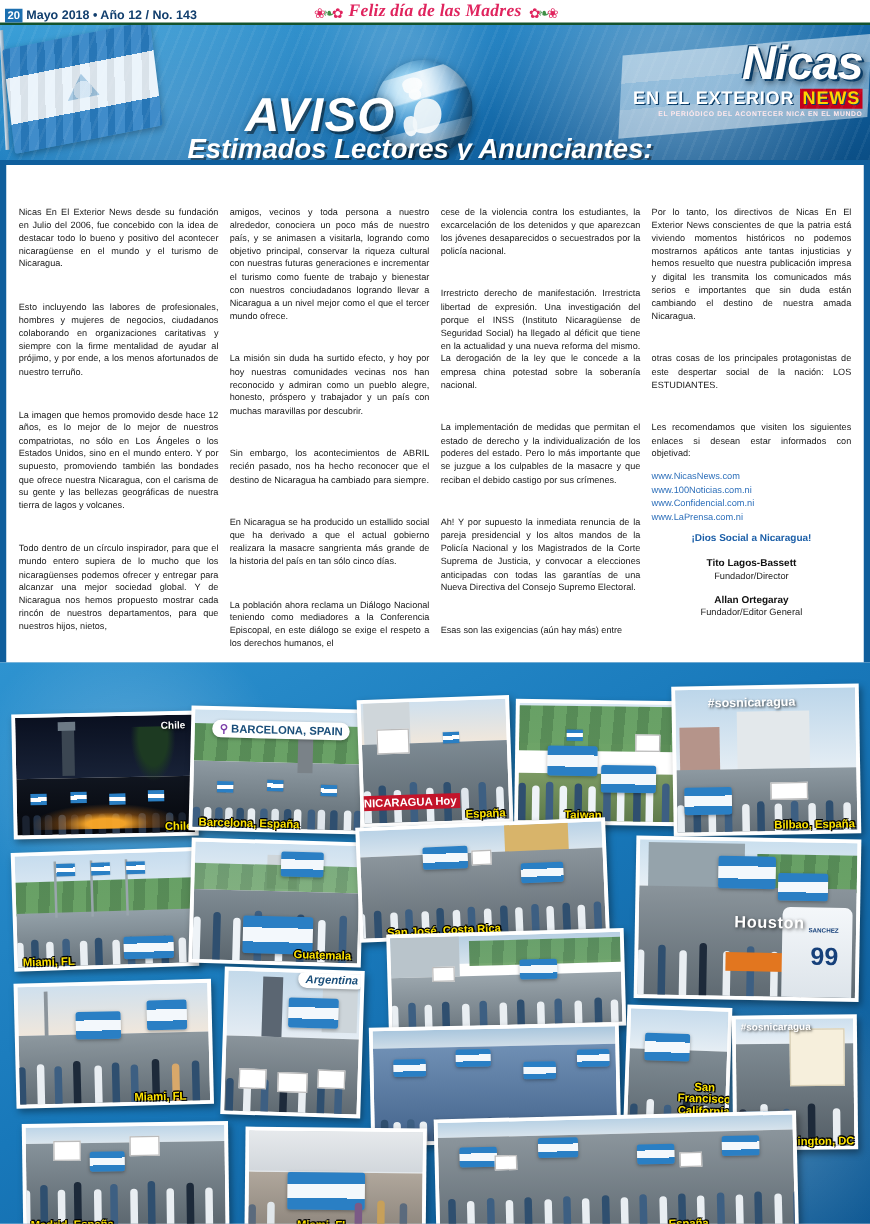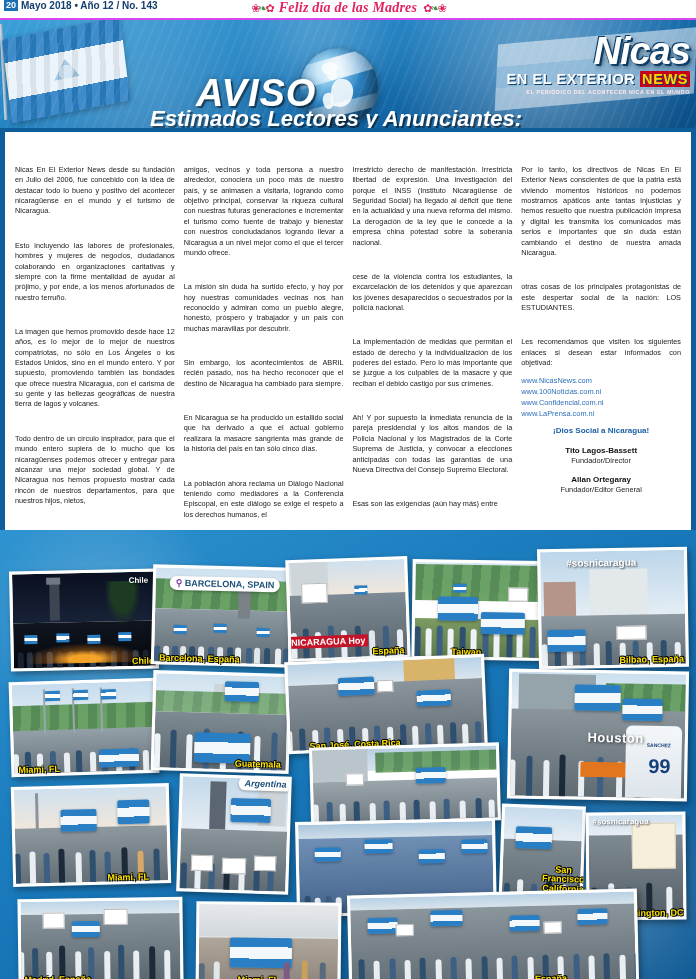--- a/index.html
+++ b/index.html
@@ -8,22 +8,22 @@
     width: 696px; height: 979px;
     font-family: "Liberation Sans", sans-serif;
     overflow: hidden;
     position: relative;
   }
 
   
   .topbar {
     height: 20px; width: 100%;
     background: #ffffff;
-    border-bottom: 2px solid #d946ef;
-    display: flex; align-items: flex-start;
+    border-bottom: 2px solid #14532d;
+    display: flex; align-items: flex-end;
     position: relative;
   }
   .topbar-left {
     display: flex; align-items: center; gap: 3px;
     padding-left: 4px;
     font-size: 10px; font-weight: bold; color: #123f6e;
     white-space: nowrap;
   }
   .daybox {
     background: #1c6fb0; color: #fff;
@@ -346,22 +346,22 @@
 
     <div class="col">
       <p>amigos, vecinos y toda persona a nuestro alrededor, conociera un poco más de nuestro país, y se animasen a visitarla, logrando como objetivo principal, conservar la riqueza cultural con nuestras futuras generaciones e incrementar el turismo como fuente de trabajo y bienestar con nuestros conciudadanos logrando llevar a Nicaragua a un nivel mejor como el que el tercer mundo ofrece.</p>
       <p>La misión sin duda ha surtido efecto, y hoy por hoy nuestras comunidades vecinas nos han reconocido y admiran como un pueblo alegre, honesto, próspero y trabajador y un país con muchas maravillas por descubrir.</p>
       <p>Sin embargo, los acontecimientos de ABRIL recién pasado, nos ha hecho reconocer que el destino de Nicaragua ha cambiado para siempre.</p>
       <p>En Nicaragua se ha producido un estallido social que ha derivado a que el actual gobierno realizara la masacre sangrienta más grande de la historia del país en tan sólo cinco días.</p>
       <p>La población ahora reclama un Diálogo Nacional teniendo como mediadores a la Conferencia Episcopal, en este diálogo se exige el respeto a los derechos humanos, el</p>
     </div>
 
     <div class="col">
+      <p>cese de la violencia contra los estudiantes, la excarcelación de los detenidos y que aparezcan los jóvenes desaparecidos o secuestrados por la policía nacional.</p>
       <p>Irrestricto derecho de manifestación. Irrestricta libertad de expresión. Una investigación del porque el INSS (Instituto Nicaragüense de Seguridad Social) ha llegado al déficit que tiene en la actualidad y una nueva reforma del mismo. La derogación de la ley que le concede a la empresa china potestad sobre la soberanía nacional.</p>
-      <p>cese de la violencia contra los estudiantes, la excarcelación de los detenidos y que aparezcan los jóvenes desaparecidos o secuestrados por la policía nacional.</p>
       <p>La implementación de medidas que permitan el estado de derecho y la individualización de los poderes del estado. Pero lo más importante que se juzgue a los culpables de la masacre y que reciban el debido castigo por sus crímenes.</p>
       <p>Ah! Y por supuesto la inmediata renuncia de la pareja presidencial y los altos mandos de la Policía Nacional y los Magistrados de la Corte Suprema de Justicia, y convocar a elecciones anticipadas con todas las garantías de una Nueva Directiva del Consejo Supremo Electoral.</p>
       <p>Esas son las exigencias (aún hay más) entre</p>
     </div>
 
     <div class="col">
       <p>Por lo tanto, los directivos de Nicas En El Exterior News conscientes de que la patria está viviendo momentos históricos no podemos mostrarnos apáticos ante tantas injusticias y hemos resuelto que nuestra publicación impresa y digital les transmita los comunicados más serios e importantes que sin duda están cambiando el destino de nuestra amada Nicaragua.</p>
       <p>otras cosas de los principales protagonistas de este despertar social de la nación: LOS ESTUDIANTES.</p>
       <p>Les recomendamos que visiten los siguientes enlaces si desean estar informados con objetivad:</p>
       <div class="links">

